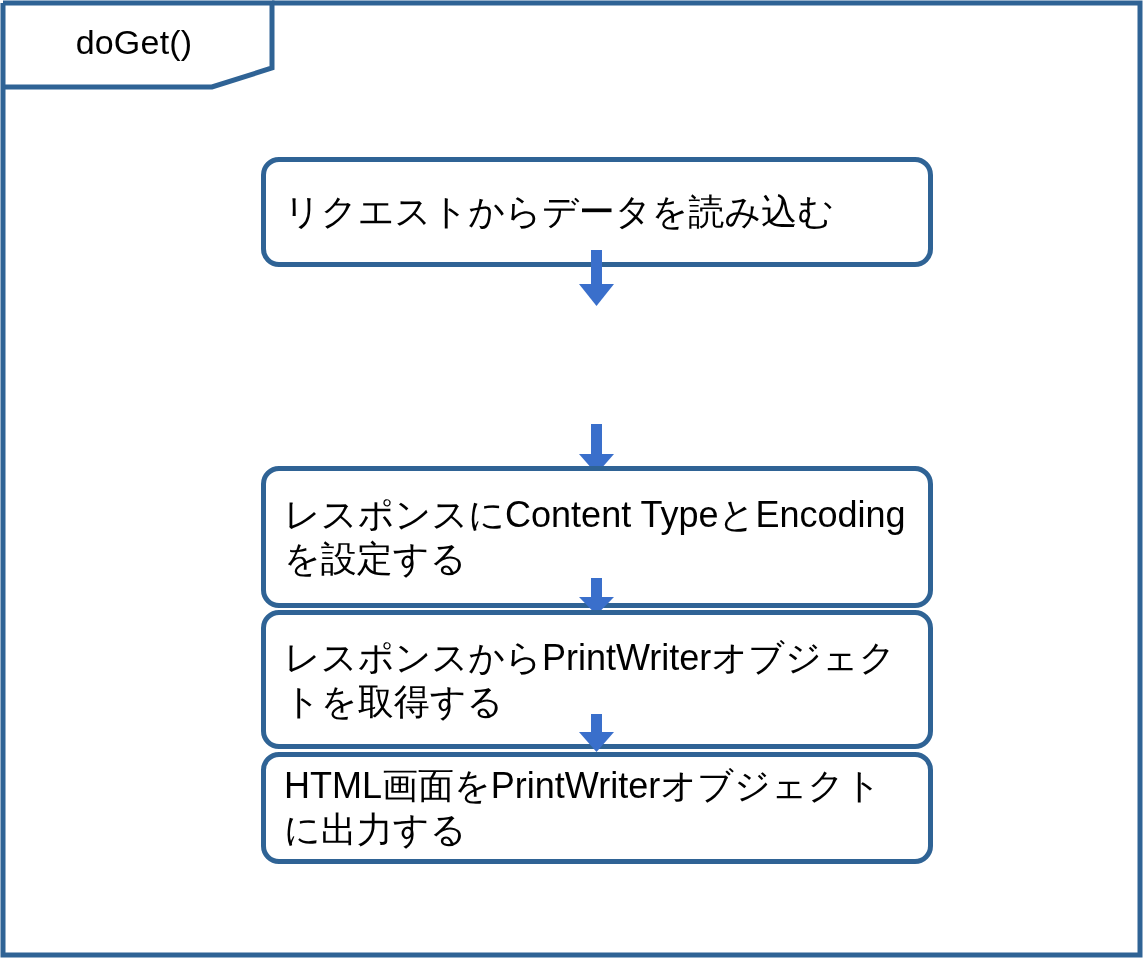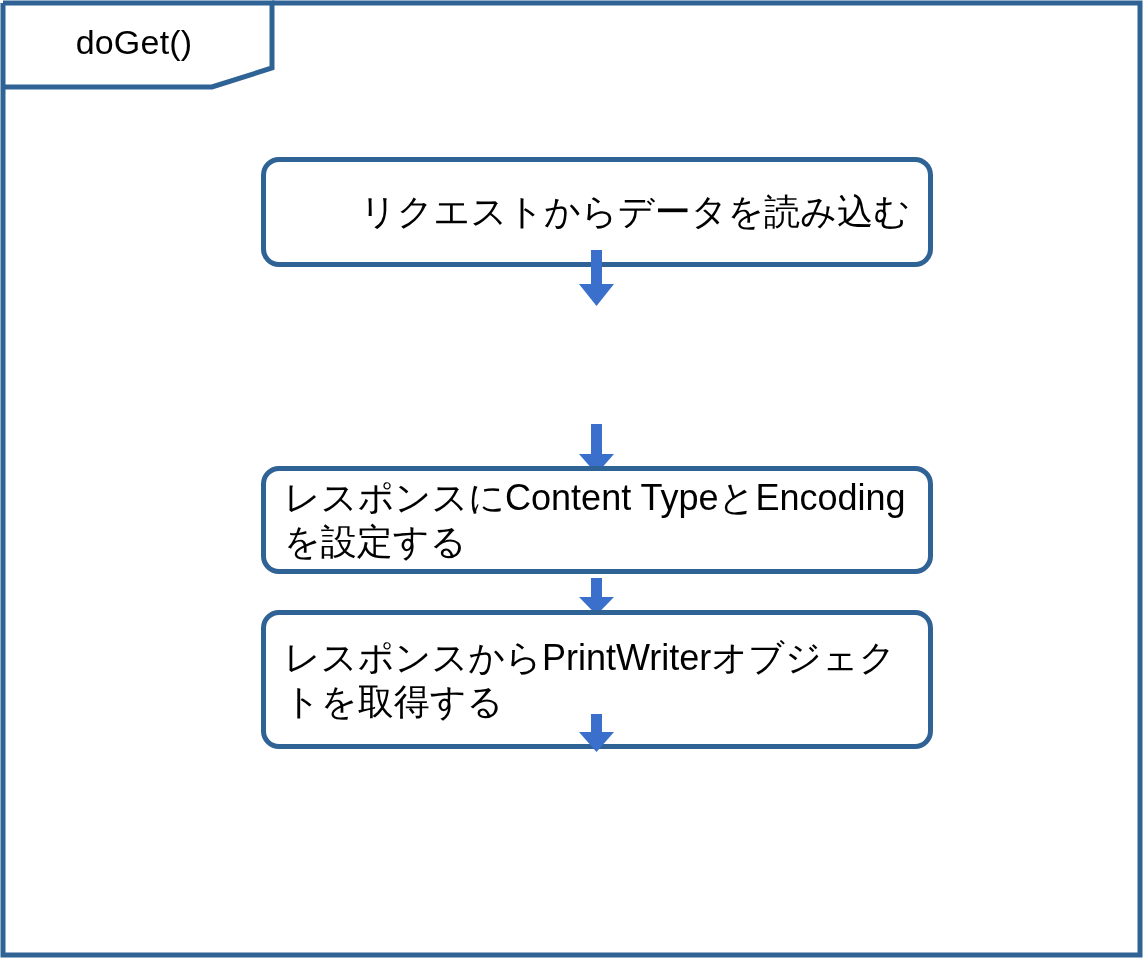--- a/index.html
+++ b/index.html
@@ -56,26 +56,26 @@
     align-items: center;
     padding: 0 18px;
   }
   .flow-box .box-text {
     font-size: 36px;
     line-height: 1.22;
     color: #000000;
     width: 100%;
   }
   .flow-box.centered .box-text {
-    text-align: right;
+    text-align: left;
   }
 
   #box-1 { top: 157px; height: 110px; }
   #box-2 { top: 305px; height: 124px; }
-  #box-3 { top: 466px; height: 108px; }
+  #box-3 { top: 466px; height: 142px; }
   #box-4 { top: 610px; height: 139px; }
   #box-5 { top: 752px; height: 112px; }
 
   
   .arrow {
     position: absolute;
     left: 0;
     width: 1143px;
     height: 60px;
     pointer-events: none;
@@ -133,14 +133,17 @@
     <div class="box-text">レスポンスからPrintWriterオブジェクトを取得する</div>
   </div>
 
   <svg id="arrow-4" class="arrow" viewBox="0 0 1143 60">
     <g>
       <rect x="591" y="8" width="11" height="22" fill="#3A6FCB"></rect>
       <polygon points="579,26 614,26 596.5,46" fill="#3A6FCB"></polygon>
     </g>
   </svg>
 
+  <div id="box-5" class="flow-box">
+    <div class="box-text">HTML画面をPrintWriterオブジェクトに出力する</div>
+  </div>
 
 </div>
 
 </body></html>

